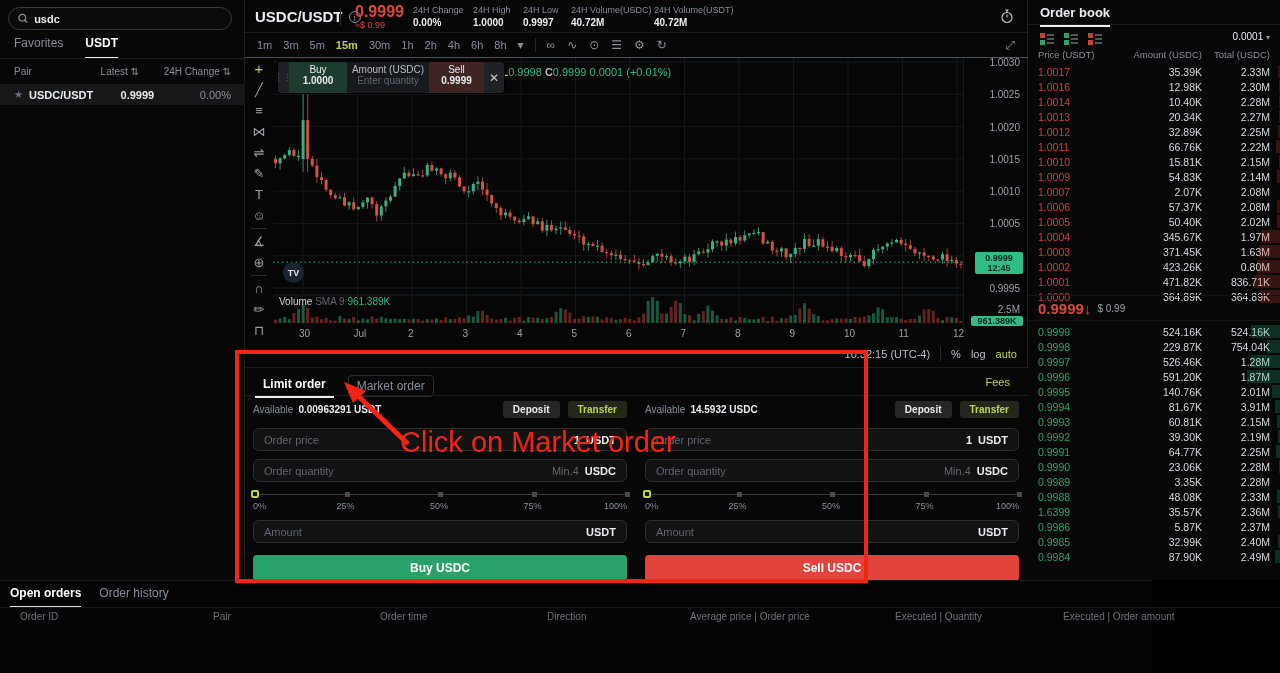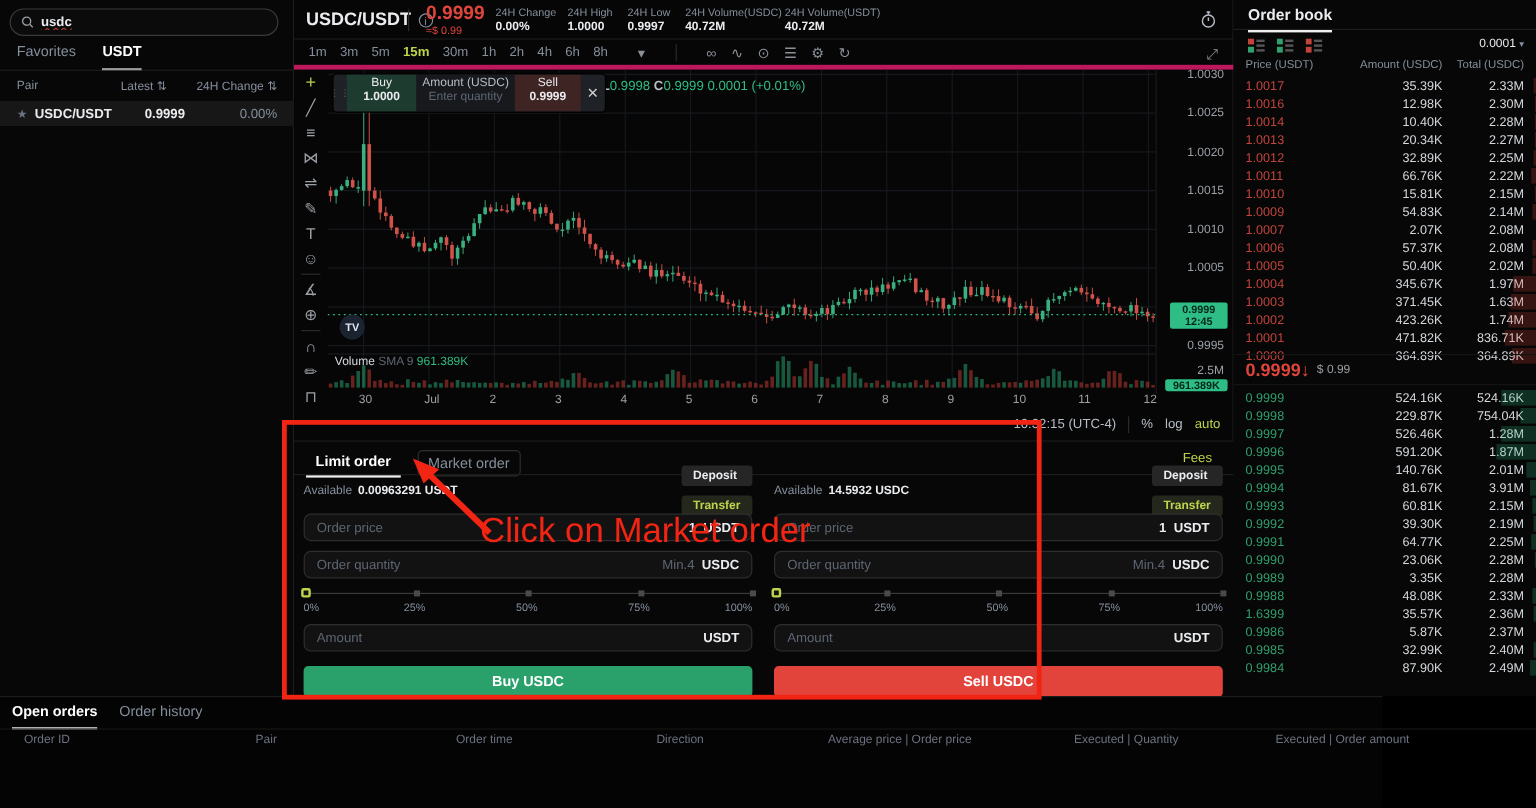--- a/index.html
+++ b/index.html
@@ -26,21 +26,21 @@
   .sym { position:absolute; left:10px; top:8px; font-size:15px; font-weight:bold; display:flex; gap:6px; align-items:center;}
   .info-i { display:inline-block; width:12px; height:12px; border:1px solid #848e9c; border-radius:50%; color:#848e9c; font-size:9px; line-height:12px; text-align:center; font-weight:normal;}
   .hdr-div { position:absolute; left:95px; top:8px; width:1px; height:18px; background:#2a2a2a; }
   .price-big { position:absolute; left:110px; top:3px; color:#e0453c; font-size:16px; font-weight:bold; }
   .price-approx { position:absolute; left:110px; top:20px; color:#e0453c; font-size:9px; }
   .stat { position:absolute; top:5px; }
   .stat .lb { font-size:9px; color:#848e9c; }
   .stat .vl { font-size:10px; font-weight:bold; color:#eaecef; margin-top:2px; }
   .stopwatch { position:absolute; right:14px; top:9px; }
 
-  .tf-bar { position:absolute; left:0; top:33px; width:783px; height:25px; border-bottom:4px solid #be185d; display:flex; align-items:center; padding-left:12px; gap:25px; font-size:11px; color:#848e9c; }
+  .tf-bar { position:absolute; left:0; top:33px; width:783px; height:25px; border-bottom:1px solid #be185d; display:flex; align-items:center; padding-left:12px; gap:11px; font-size:11px; color:#848e9c; }
   .tf.active { color:#bfd34b; font-weight:bold; }
   .tf-ico { font-size:12px; color:#8a8f98; cursor:pointer; }
   .vline { width:1px; height:14px; background:#2a2a2a; }
   .fullscreen { position:absolute; right:12px; top:38px; color:#8a8f98; font-size:12px; }
 
   
   #drawbar { position:absolute; left:0; top:58px; width:28px; height:300px; }
   .draw-ico { width:28px; height:21px; text-align:center; font-size:13px; color:#9aa0a6; line-height:21px; cursor:pointer; }
   .draw-sep { width:16px; height:1px; background:#2a2a2a; margin:2px auto; }
   #chart-svg { position:absolute; left:28px; top:58px; }
@@ -69,21 +69,21 @@
   
   #order-panel { position:absolute; left:0; top:367px; width:783px; height:213px; border-top:1px solid #1c1c1c; background:#070707;}
   .of-tabs { position:absolute; left:10px; top:6px; display:flex; gap:14px; font-size:12px; align-items:center;}
   .of-tab { color:#848e9c; padding:3px 8px; cursor:pointer; }
   .of-tab.active { color:#fff; font-weight:bold; border-bottom:2px solid #eee; border-radius:0; padding-bottom:5px;}
   .of-tab.boxed { border:1px solid #2e2e2e; border-radius:4px; }
   .fees { position:absolute; right:18px; top:8px; font-size:11px; color:#bfd34b; }
   .of-sep { position:absolute; left:0; top:27px; width:783px; height:1px; background:#1c1c1c; }
   .of-col { position:absolute; top:30px; width:374px; }
   .avail-row { position:relative; height:22px; font-size:10px; display:flex; align-items:center; gap:5px;}
-  .avail-row .btns { margin-left:auto; display:flex; gap:8px;flex-direction:column; }
+  .avail-row .btns { margin-left:auto; display:flex; gap:8px; }
   .mini-btn { background:#262626; border-radius:3px; color:#eaecef; font-size:10px; font-weight:bold; padding:3px 10px; cursor:pointer; }
   .mini-btn.transfer { color:#bfd34b; background:#24281c; }
   .o-input { position:relative; height:23px; border:1px solid #2e2e2e; border-radius:6px; background:#121212; display:flex; align-items:center; padding:0 10px; gap:6px; font-size:11px; margin-top:8px; }
   .o-input .ph { color:#5e6673; }
   .o-input .right { margin-left:auto; display:flex; gap:6px; align-items:center;}
   .slider { position:relative; height:24px; margin-top:6px; }
   .slider .track { position:absolute; left:2px; right:2px; top:6px; height:1px; background:#3a3a3a; }
   .slider .mark { position:absolute; top:4px; width:5px; height:5px; background:#4a4a4a; }
   .slider .handle { position:absolute; top:2px; width:8px; height:8px; background:#121212; border:2px solid #bfd34b; border-radius:2px; z-index:2; cursor:pointer;}
   .slider .pct { position:absolute; top:13px; font-size:9px; color:#848e9c; }
@@ -987,21 +987,21 @@
       </div>
       <div class="ob-row ask">
         <span class="p">1.0003</span>
         <span class="a">371.45K</span>
         <span class="t">1.63M</span>
         <span class="depth" style="width: 20.6361px; background: rgba(224, 69, 60, 0.22);"></span>
       </div>
       <div class="ob-row ask">
         <span class="p">1.0002</span>
         <span class="a">423.26K</span>
-        <span class="t">1.74M</span>
+        <span class="t">0.80M</span>
         <span class="depth" style="width: 23.5144px; background: rgba(224, 69, 60, 0.22);"></span>
       </div>
       <div class="ob-row ask">
         <span class="p">1.0001</span>
         <span class="a">471.82K</span>
         <span class="t">836.71K</span>
         <span class="depth" style="width: 26.2122px; background: rgba(224, 69, 60, 0.22);"></span>
       </div>
       <div class="ob-row ask">
         <span class="p">1.0000</span>

